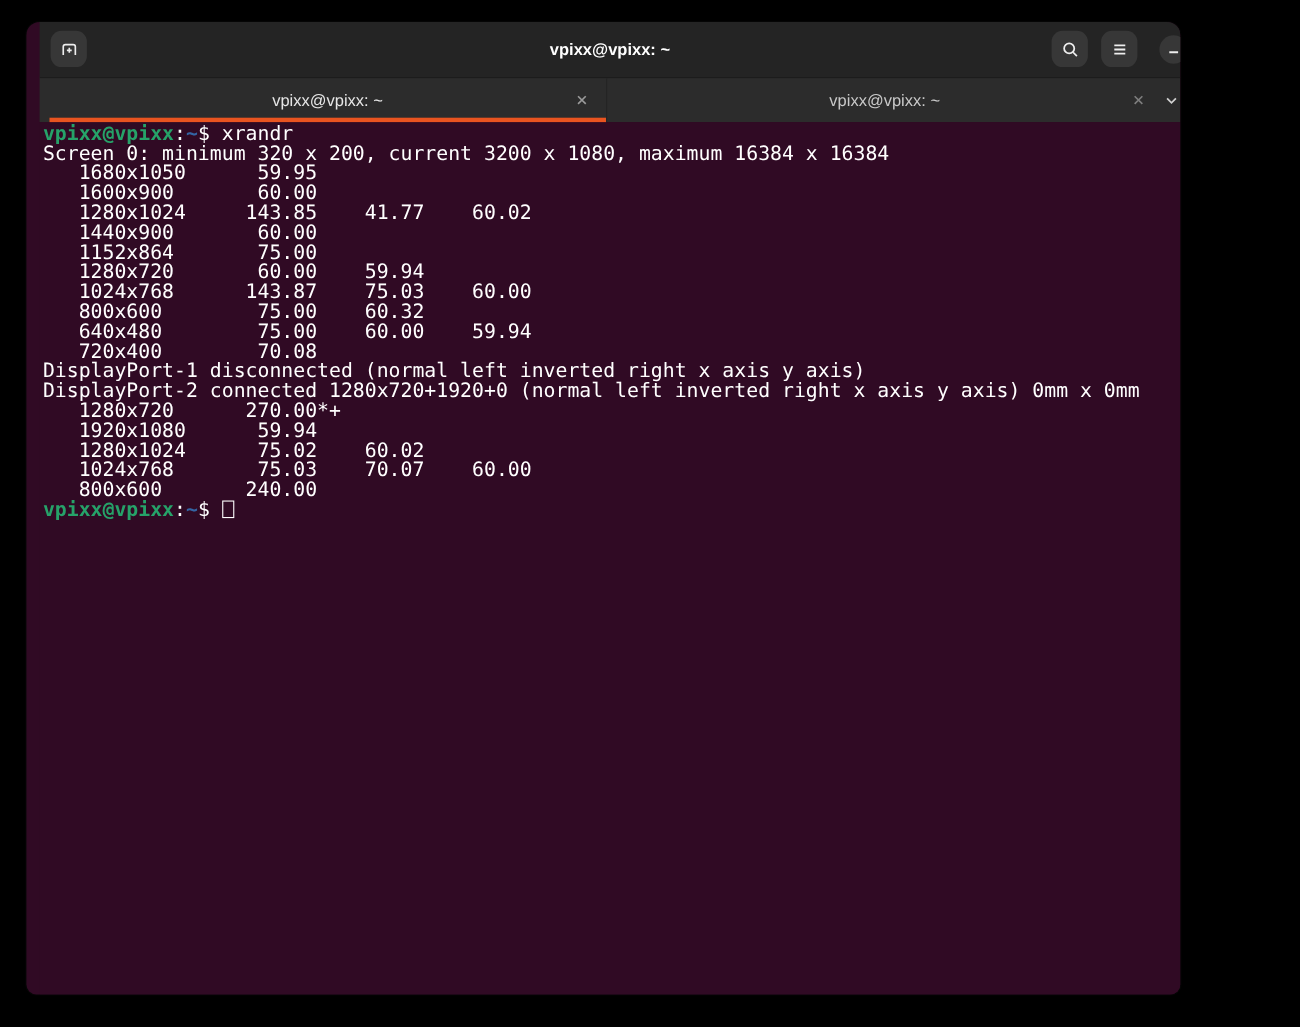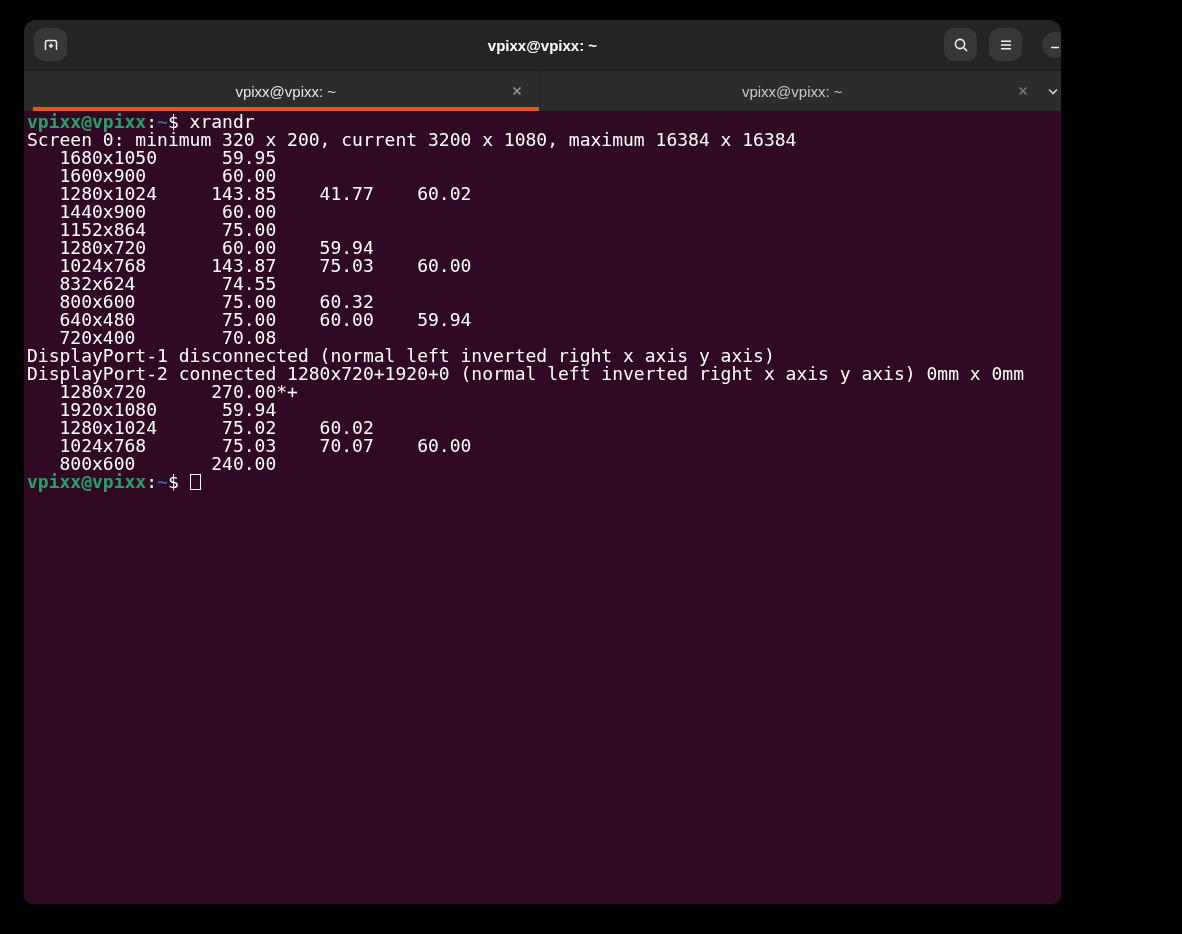--- a/index.html
+++ b/index.html
@@ -1,20 +1,20 @@
 <!DOCTYPE html>
 <html style="--terminal-bg: #300a24; --terminal-fg: #ffffff; --prompt-green: #26a269; --prompt-blue: #3465a4; --accent-orange: #e95420;"><head>
 <meta charset="utf-8">
 <style>
   html,body{margin:0;padding:0;background:#000;}
   #stage{position:relative;width:1182px;height:934px;background:#000;overflow:hidden;
          font-family:"Liberation Sans","DejaVu Sans",sans-serif;}
   .window{position:absolute;left:24px;top:20px;width:1037px;height:884px;
           border-radius:12px 12px 9px 9px;overflow:hidden;background:var(--terminal-bg,#300a24);
-          display:flex;flex-direction:column;box-shadow:0 0 0 1px #050505;}
+          display:flex;flex-direction:column;box-shadow:0 0 0 1px #050505;padding-left:12px;}
   
   .headerbar{height:50px;background:#242424;position:relative;flex:none;}
   .hbtn{position:absolute;display:flex;align-items:center;justify-content:center;
         background:#373737;cursor:pointer;}
   .sq{width:33px;height:33px;border-radius:10px;top:8px;}
   .circ{width:26px;height:26px;border-radius:50%;top:12px;}
   .title{position:absolute;left:0;right:0;top:0;height:50px;display:flex;
          align-items:center;justify-content:center;color:#ffffff;font-weight:bold;
          font-size:15px;pointer-events:none;}
   
@@ -130,21 +130,20 @@
 
       <div id="term-output">
           <div class="tline">Screen 0: minimum 320 x 200, current 3200 x 1080, maximum 16384 x 16384</div>
           <div class="tline">   1680x1050      59.95</div>
           <div class="tline">   1600x900       60.00</div>
           <div class="tline">   1280x1024     143.85    41.77    60.02</div>
           <div class="tline">   1440x900       60.00</div>
           <div class="tline">   1152x864       75.00</div>
           <div class="tline">   1280x720       60.00    59.94</div>
           <div class="tline">   1024x768      143.87    75.03    60.00</div>
-          <div class="tline">   832x624        74.55</div>
           <div class="tline">   800x600        75.00    60.32</div>
           <div class="tline">   640x480        75.00    60.00    59.94</div>
           <div class="tline">   720x400        70.08</div>
           <div class="tline">DisplayPort-1 disconnected (normal left inverted right x axis y axis)</div>
           <div class="tline">DisplayPort-2 connected 1280x720+1920+0 (normal left inverted right x axis y axis) 0mm x 0mm</div>
           <div class="tline">   1280x720      270.00*+</div>
           <div class="tline">   1920x1080      59.94</div>
           <div class="tline">   1280x1024      75.02    60.02</div>
           <div class="tline">   1024x768       75.03    70.07    60.00</div>
           <div class="tline">   800x600       240.00</div>

